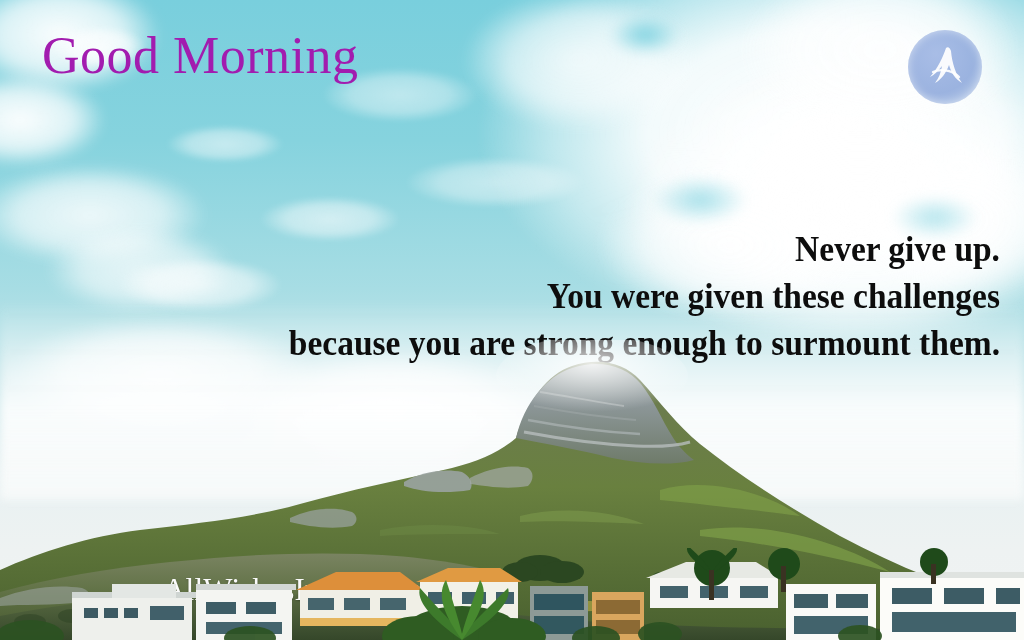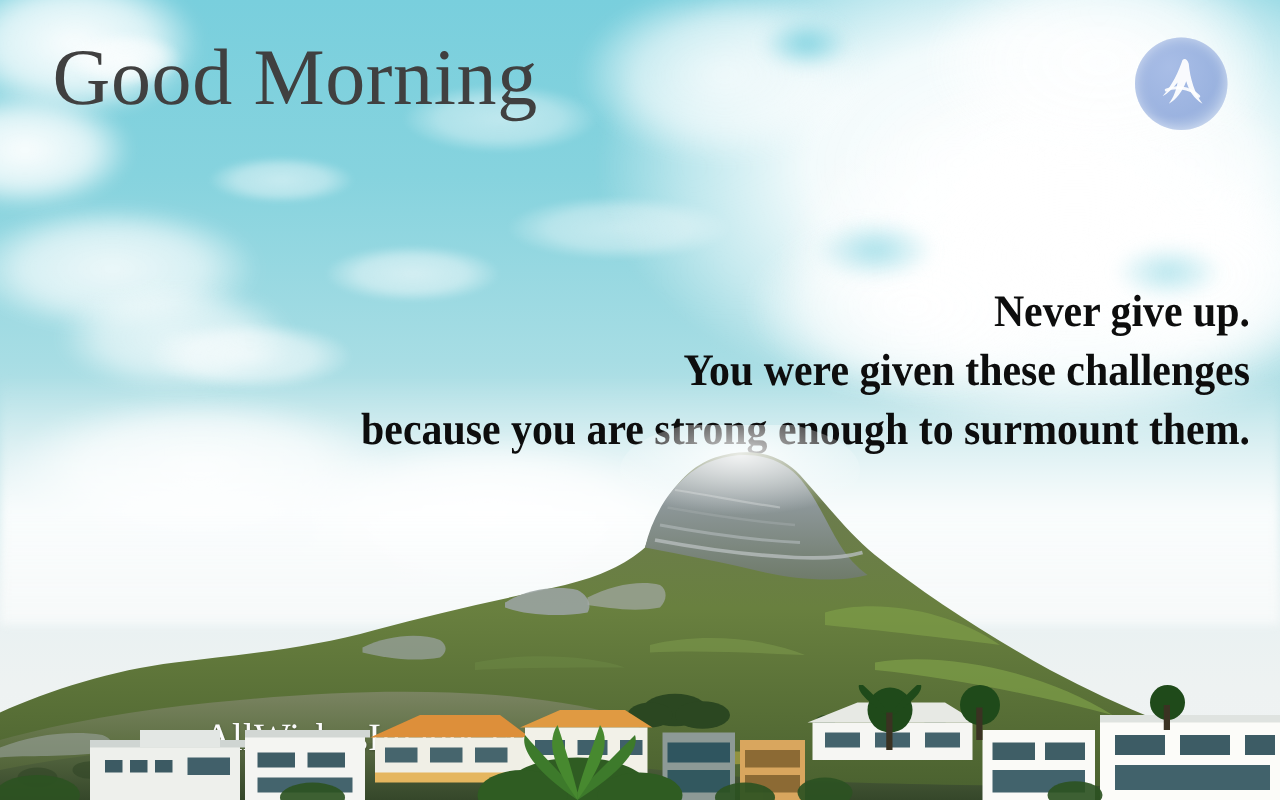--- a/index.html
+++ b/index.html
@@ -35,21 +35,21 @@
 
   
   .logo{position:absolute;left:908px;top:30px;width:74px;height:74px;border-radius:50%;
     background:radial-gradient(circle at 38% 32%,rgba(150,175,225,.82),rgba(118,150,212,.72) 58%,rgba(150,180,222,.62) 100%);
     box-shadow:0 0 10px rgba(255,255,255,.55) inset;
     display:flex;align-items:center;justify-content:center;}
   .logo svg{display:block;}
 
   
   .headline{position:absolute;left:42px;top:30px;
-    font-size:64px;line-height:1;color:#404040;
+    font-size:52px;line-height:1;color:#a21caf;
     font-family:"Liberation Serif", serif;font-weight:400;letter-spacing:.5px;
     white-space:nowrap;}
 
   
   .quote{position:absolute;right:24px;top:226px;width:900px;
     text-align:right;color:#0d0d0d;font-weight:700;
     font-family:"Liberation Serif", serif;
     font-size:36px;line-height:47px;
     transform:scaleX(.93);transform-origin:100% 0;}
   .quote div{white-space:nowrap;}

